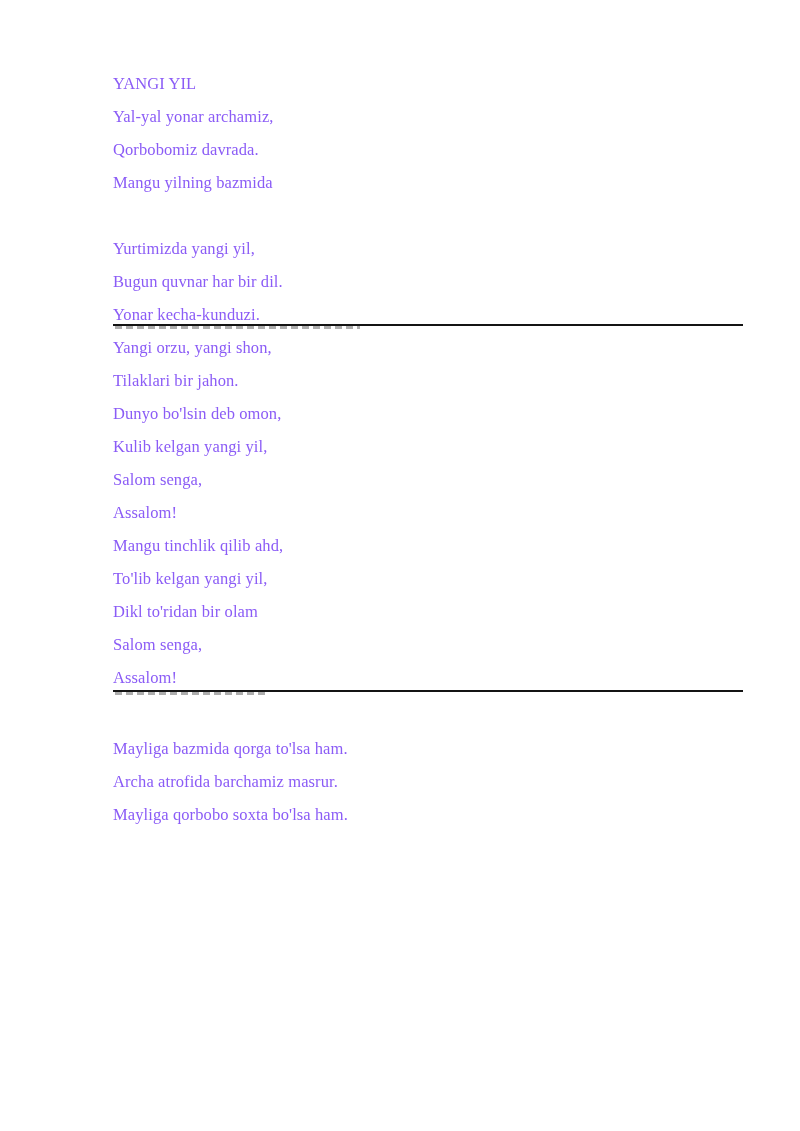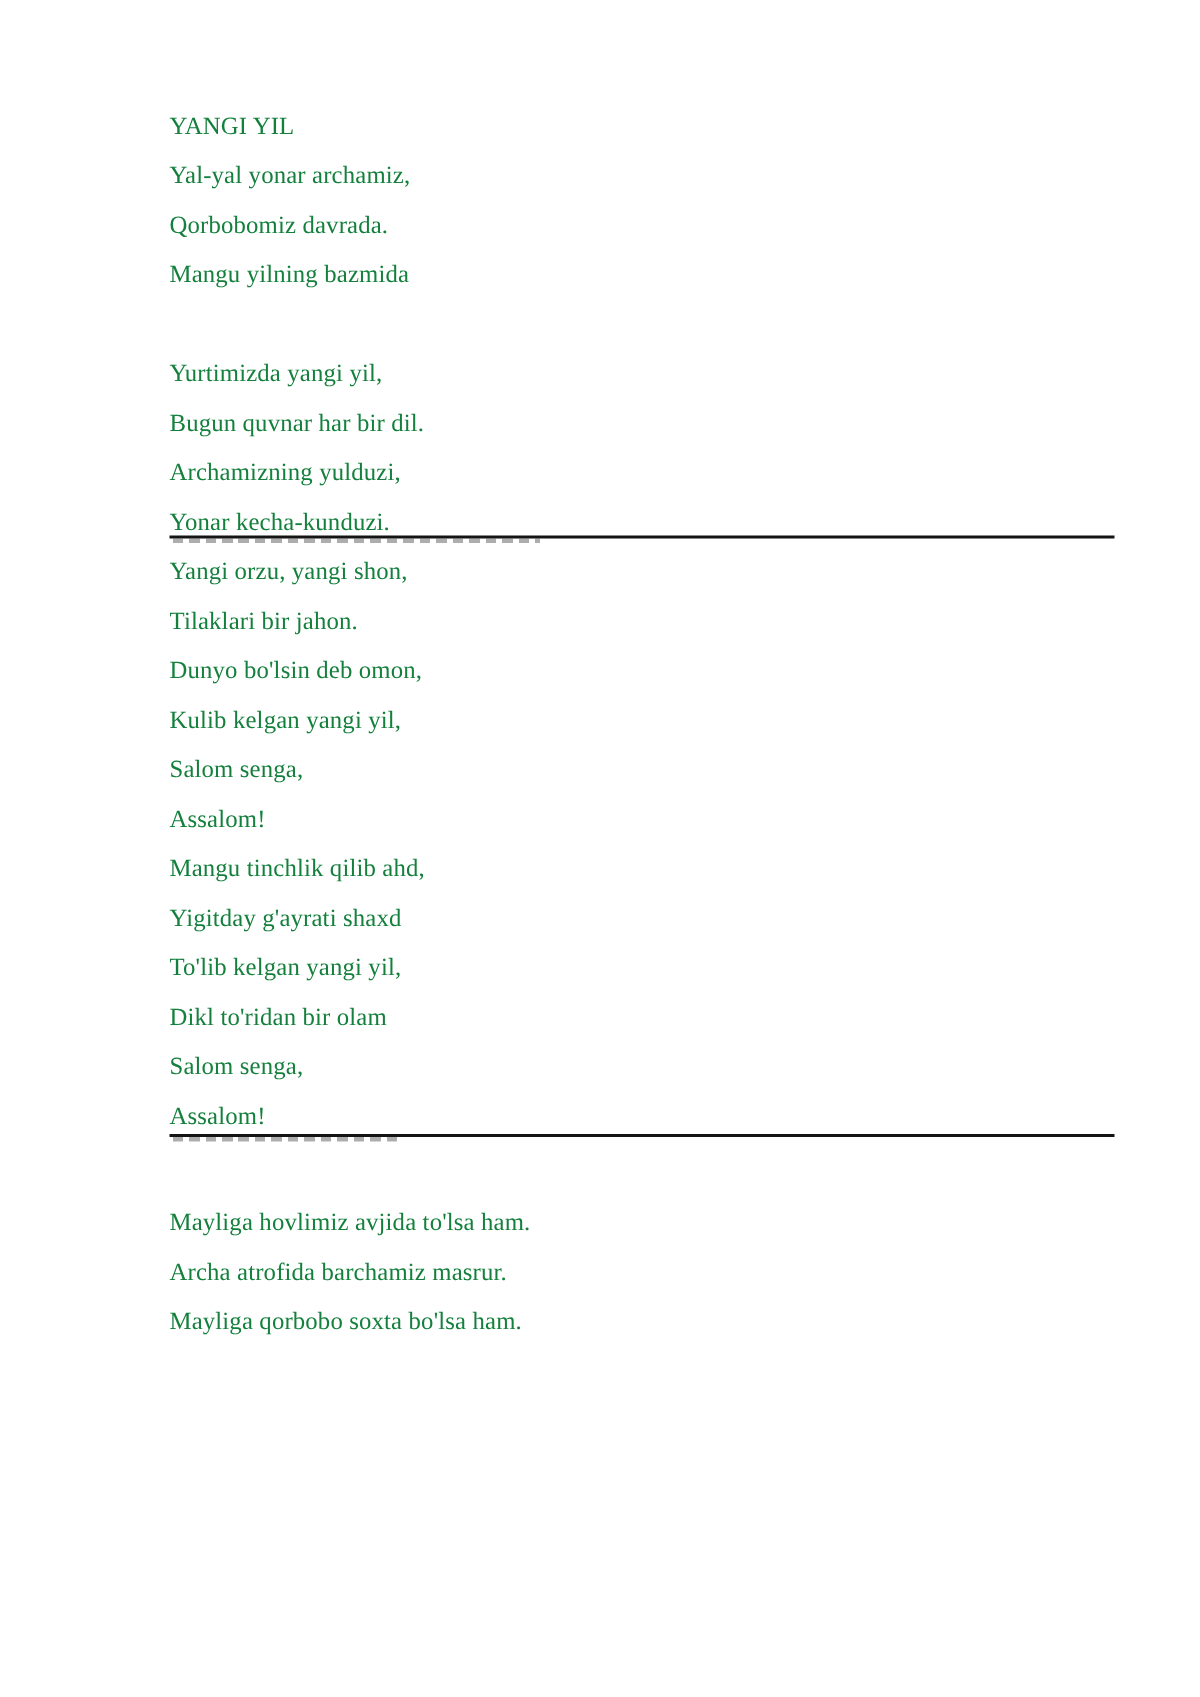--- a/index.html
+++ b/index.html
@@ -15,21 +15,21 @@
     height: 1131px;
     background: #ffffff;
     overflow: hidden;
   }
   .content {
     position: absolute;
     left: 113px;
     top: 67px;
     width: 630px;
     font-size: 16.5px;
-    color: #15803d;
+    color: #8b5cf6;
   }
   .line {
     height: 33px;
     line-height: 33px;
     white-space: pre;
     letter-spacing: 0.1px;
   }
   .line.blank { height: 33px; }
   .rule {
     position: relative;
@@ -58,42 +58,40 @@
     <div class="line">YANGI YIL</div>
 
     <div class="line">Yal-yal yonar archamiz,</div>
     <div class="line">Qorbobomiz davrada.</div>
     <div class="line">Mangu yilning bazmida</div>
 
     <div class="line blank"></div>
 
     <div class="line">Yurtimizda yangi yil,</div>
     <div class="line">Bugun quvnar har bir dil.</div>
-    <div class="line">Archamizning yulduzi,</div>
     <div class="line">Yonar kecha-kunduzi.</div>
 
     <div class="rule rule-1">
       <div class="remnant"></div>
     </div>
 
     <div class="line">Yangi orzu, yangi shon,</div>
     <div class="line">Tilaklari bir jahon.</div>
     <div class="line">Dunyo bo'lsin deb omon,</div>
     <div class="line">Kulib kelgan yangi yil,</div>
     <div class="line">Salom senga,</div>
     <div class="line">Assalom!</div>
     <div class="line">Mangu tinchlik qilib ahd,</div>
-    <div class="line">Yigitday g'ayrati shaxd</div>
     <div class="line">To'lib kelgan yangi yil,</div>
     <div class="line">Dikl to'ridan bir olam</div>
     <div class="line">Salom senga,</div>
     <div class="line">Assalom!</div>
 
     <div class="rule rule-2">
       <div class="remnant" style="width:150px;"></div>
     </div>
 
-    <div class="line">Mayliga hovlimiz avjida to'lsa ham.</div>
+    <div class="line">Mayliga bazmida qorga to'lsa ham.</div>
     <div class="line">Archa atrofida barchamiz masrur.</div>
     <div class="line">Mayliga qorbobo soxta bo'lsa ham.</div>
 
   </div>
 </div>
 
 </body></html>

